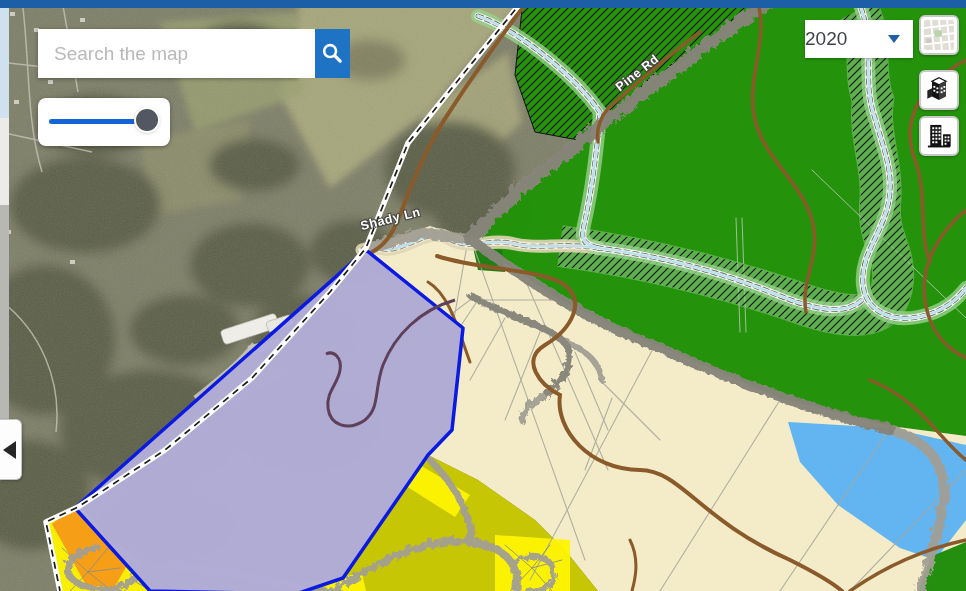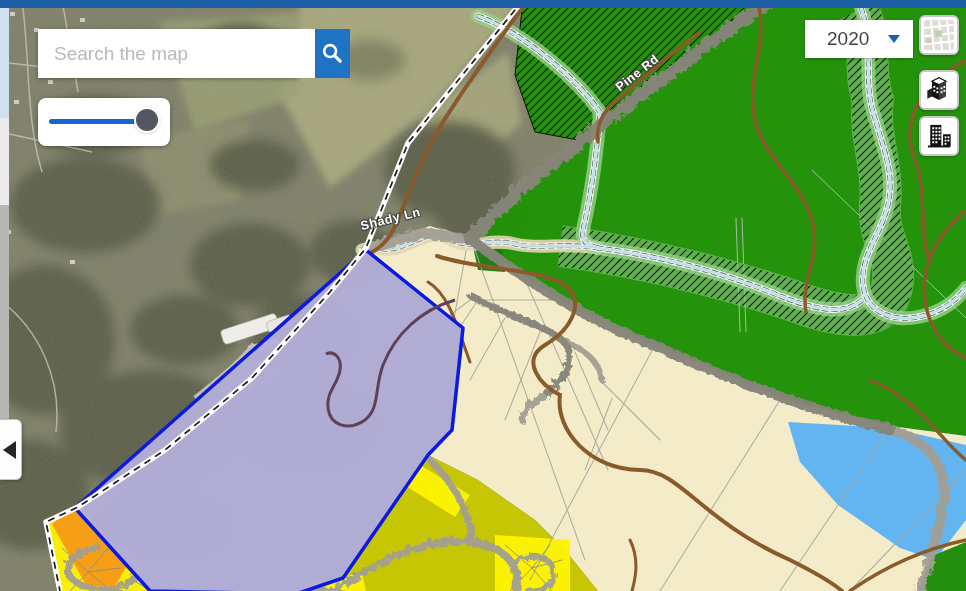--- a/index.html
+++ b/index.html
@@ -34,21 +34,21 @@
   .slider-card{position:absolute;left:38px;top:98px;width:132px;height:48px;background:#fff;
     border-radius:8px;z-index:30;box-shadow:0 1px 4px rgba(0,0,0,.35);}
   .slider-track{position:absolute;left:11px;top:21px;width:101px;height:5px;border-radius:3px;
     background:#1565d8;cursor:pointer;}
   .slider-knob{position:absolute;left:98px;top:11px;width:22px;height:22px;border-radius:50%;
     background:#525761;box-shadow:0 0 0 2px #fff,0 1px 4px rgba(0,0,0,.45);cursor:pointer;}
 
   
   .year-select{position:absolute;left:805px;top:20px;width:108px;height:38px;background:#fff;
     z-index:30;display:flex;align-items:center;cursor:pointer;box-shadow:0 1px 3px rgba(0,0,0,.3);}
-  .year-text{font-size:19px;color:#3f4247;margin-left:22px;flex:1;}
+  .year-text{font-size:19px;color:#3f4247;flex:1;}
   .caret-down{width:0;height:0;border-left:6px solid transparent;border-right:6px solid transparent;
     border-top:8px solid #1f5fa8;margin-right:13px;}
 
   
   .tool-btn{position:absolute;left:919px;width:40px;height:40px;background:#fff;z-index:30;
     border:2px solid #c8c8c8;border-radius:6px;box-sizing:border-box;cursor:pointer;padding:0;
     display:flex;align-items:center;justify-content:center;box-shadow:0 1px 3px rgba(0,0,0,.3);}
   .tb1{top:15px;} .tb2{top:70px;} .tb3{top:116px;}
 
   

